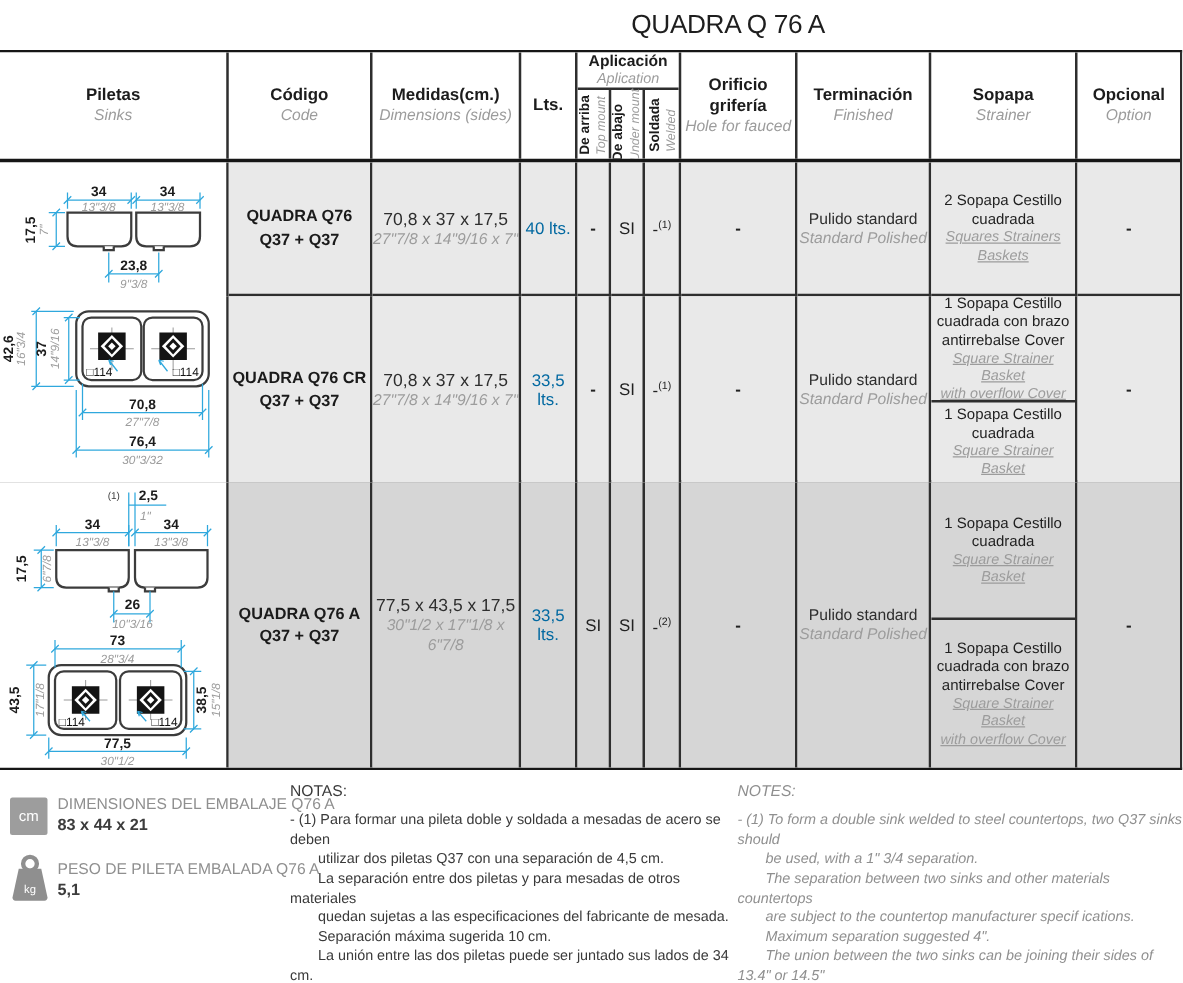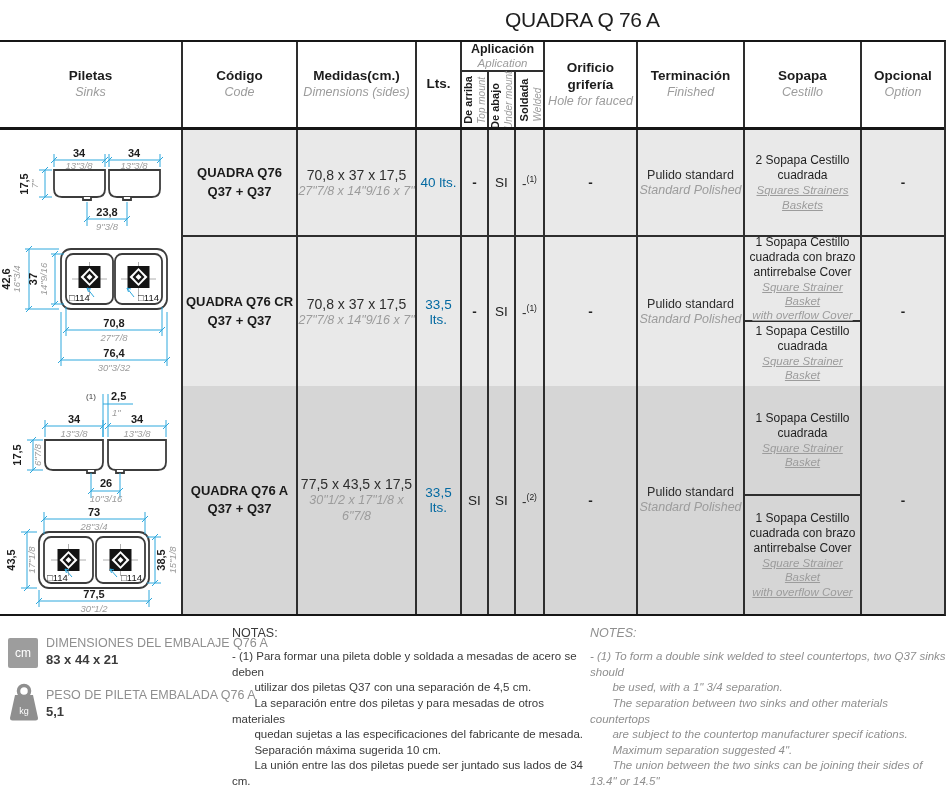--- a/index.html
+++ b/index.html
@@ -140,21 +140,21 @@
       <div class="cell cb">
         <div class="es">Orificio grifería</div>
         <div class="en">Hole for fauced</div>
       </div>
       <div class="cell cb">
         <div class="es">Terminación</div>
         <div class="en">Finished</div>
       </div>
       <div class="cell cb">
         <div class="es">Sopapa</div>
-        <div class="en">Cestillo</div>
+        <div class="en">Strainer</div>
       </div>
       <div class="cell">
         <div class="es">Opcional</div>
         <div class="en">Option</div>
       </div>
     </div>
 
     <div class="trow r1">
       <div class="cell draw cb">
         <svg width="183" height="107" viewBox="0 0 183 107">

